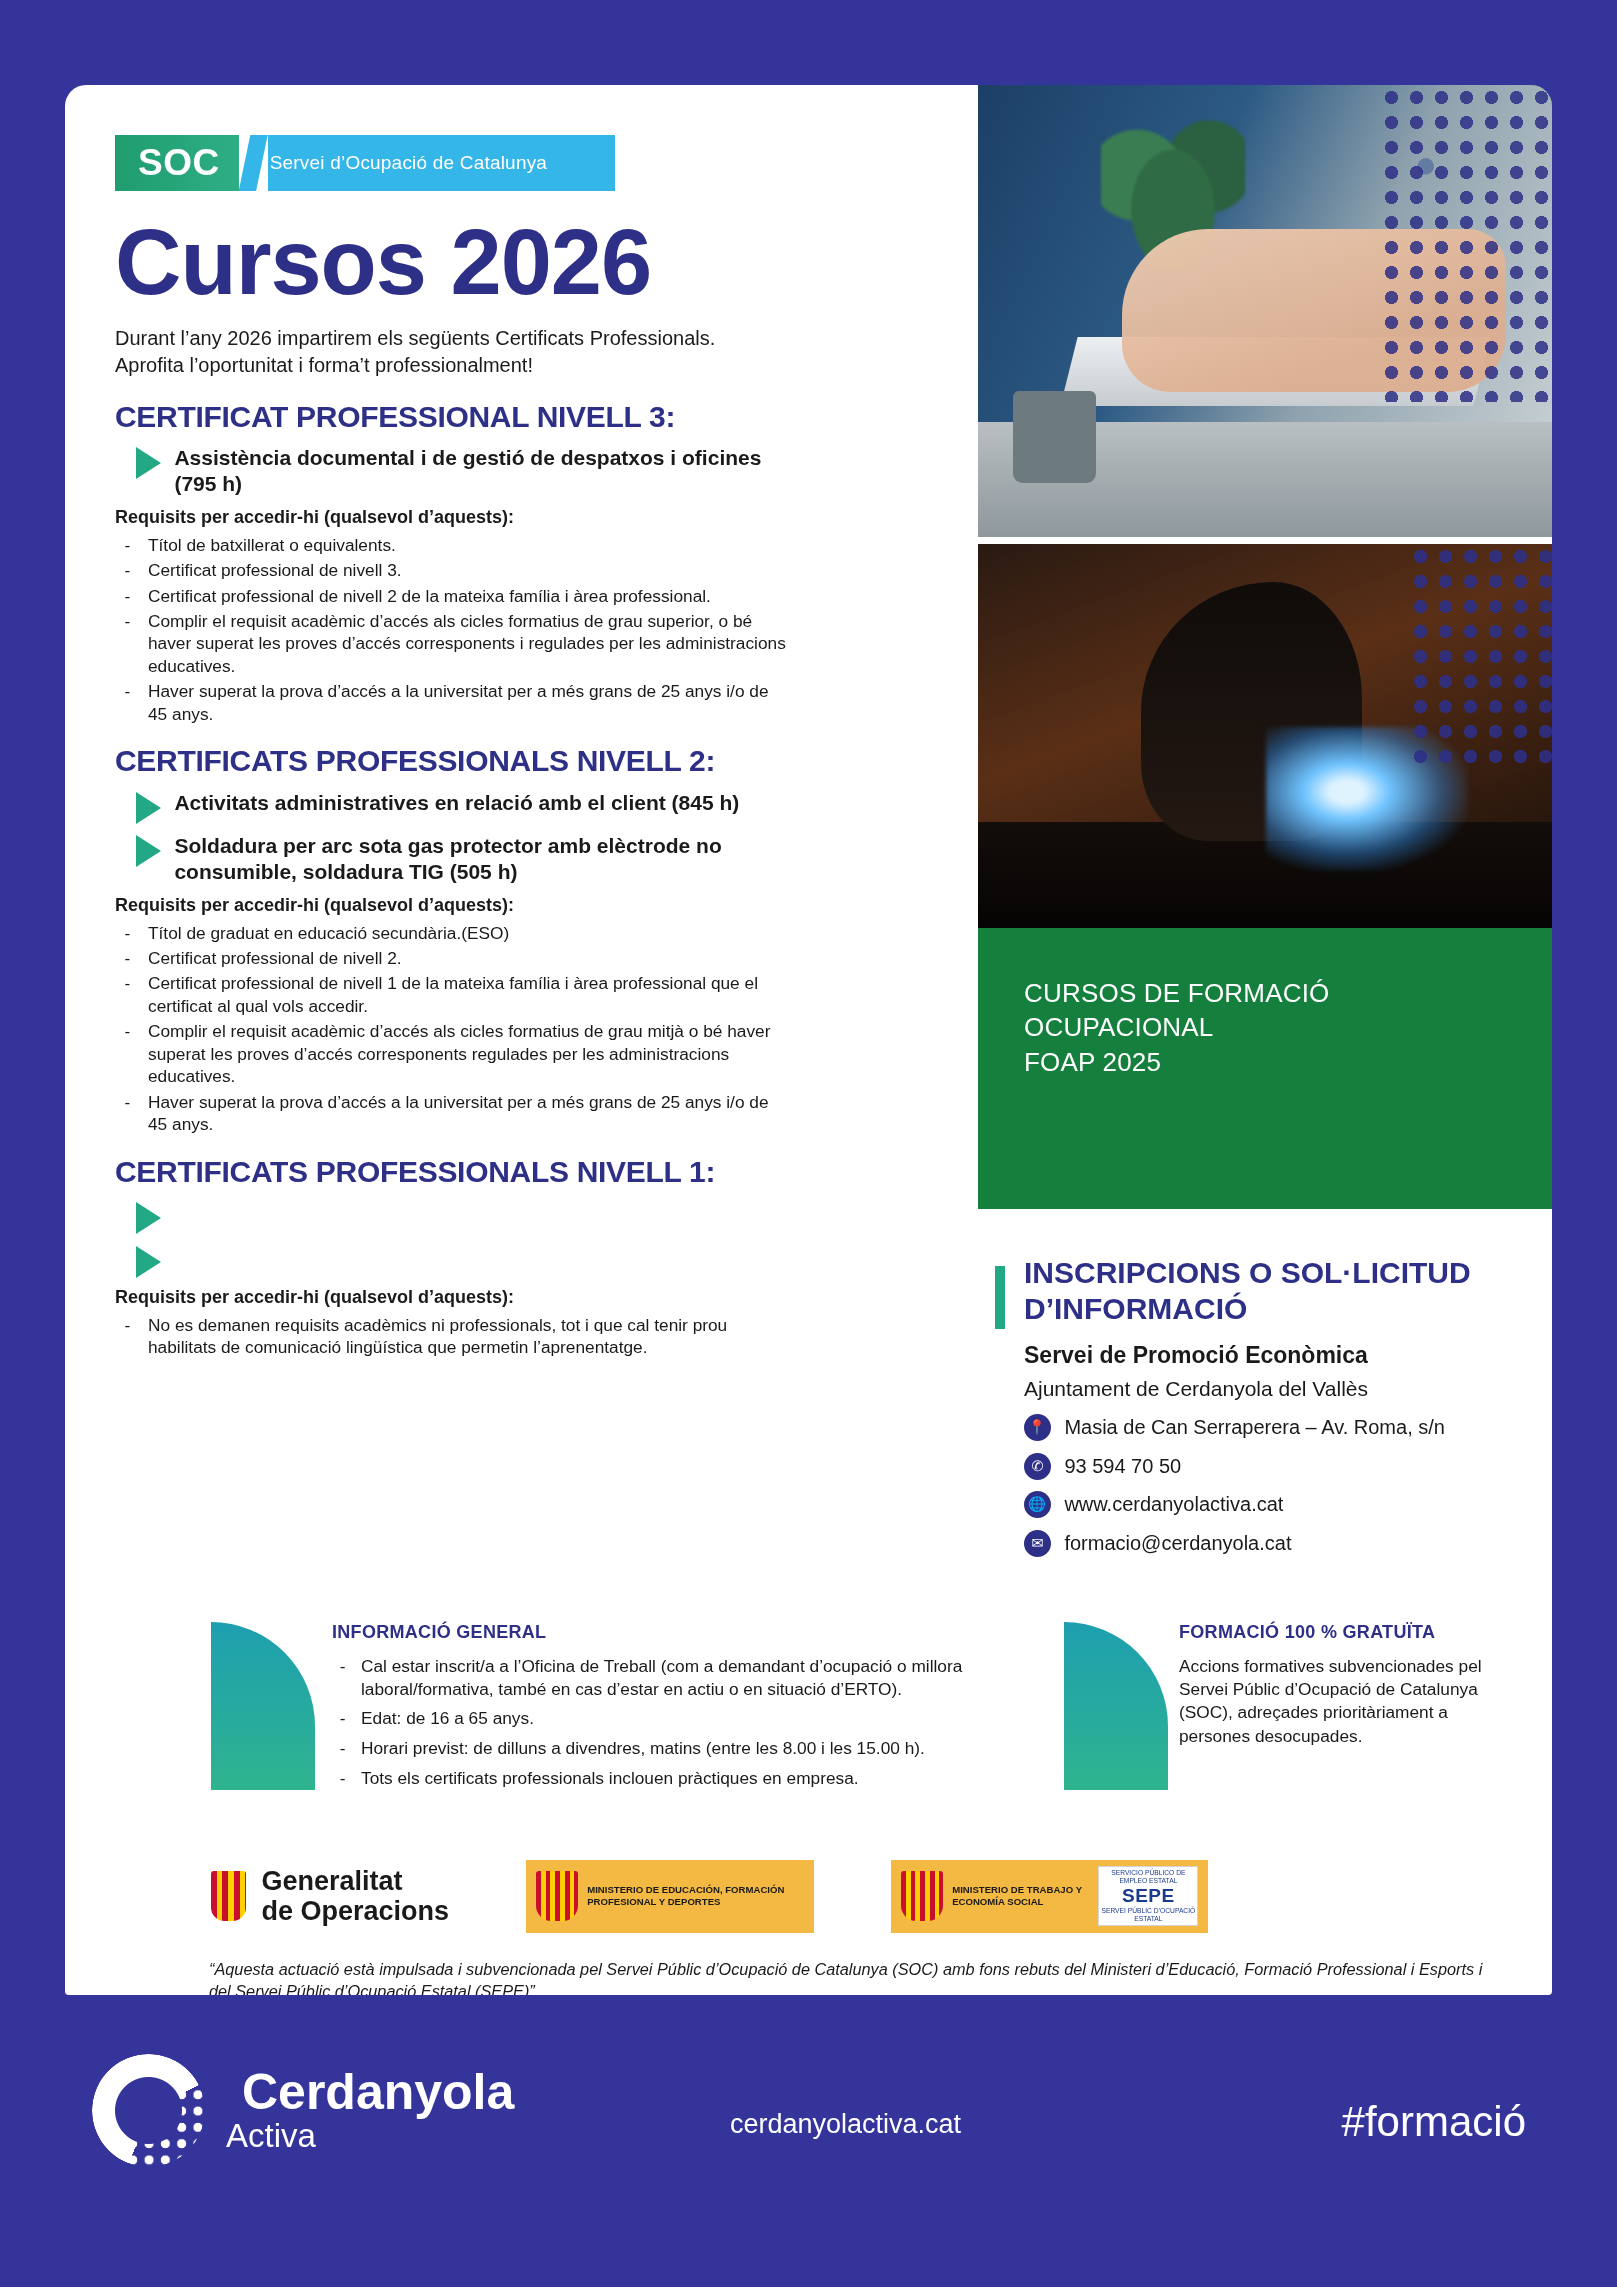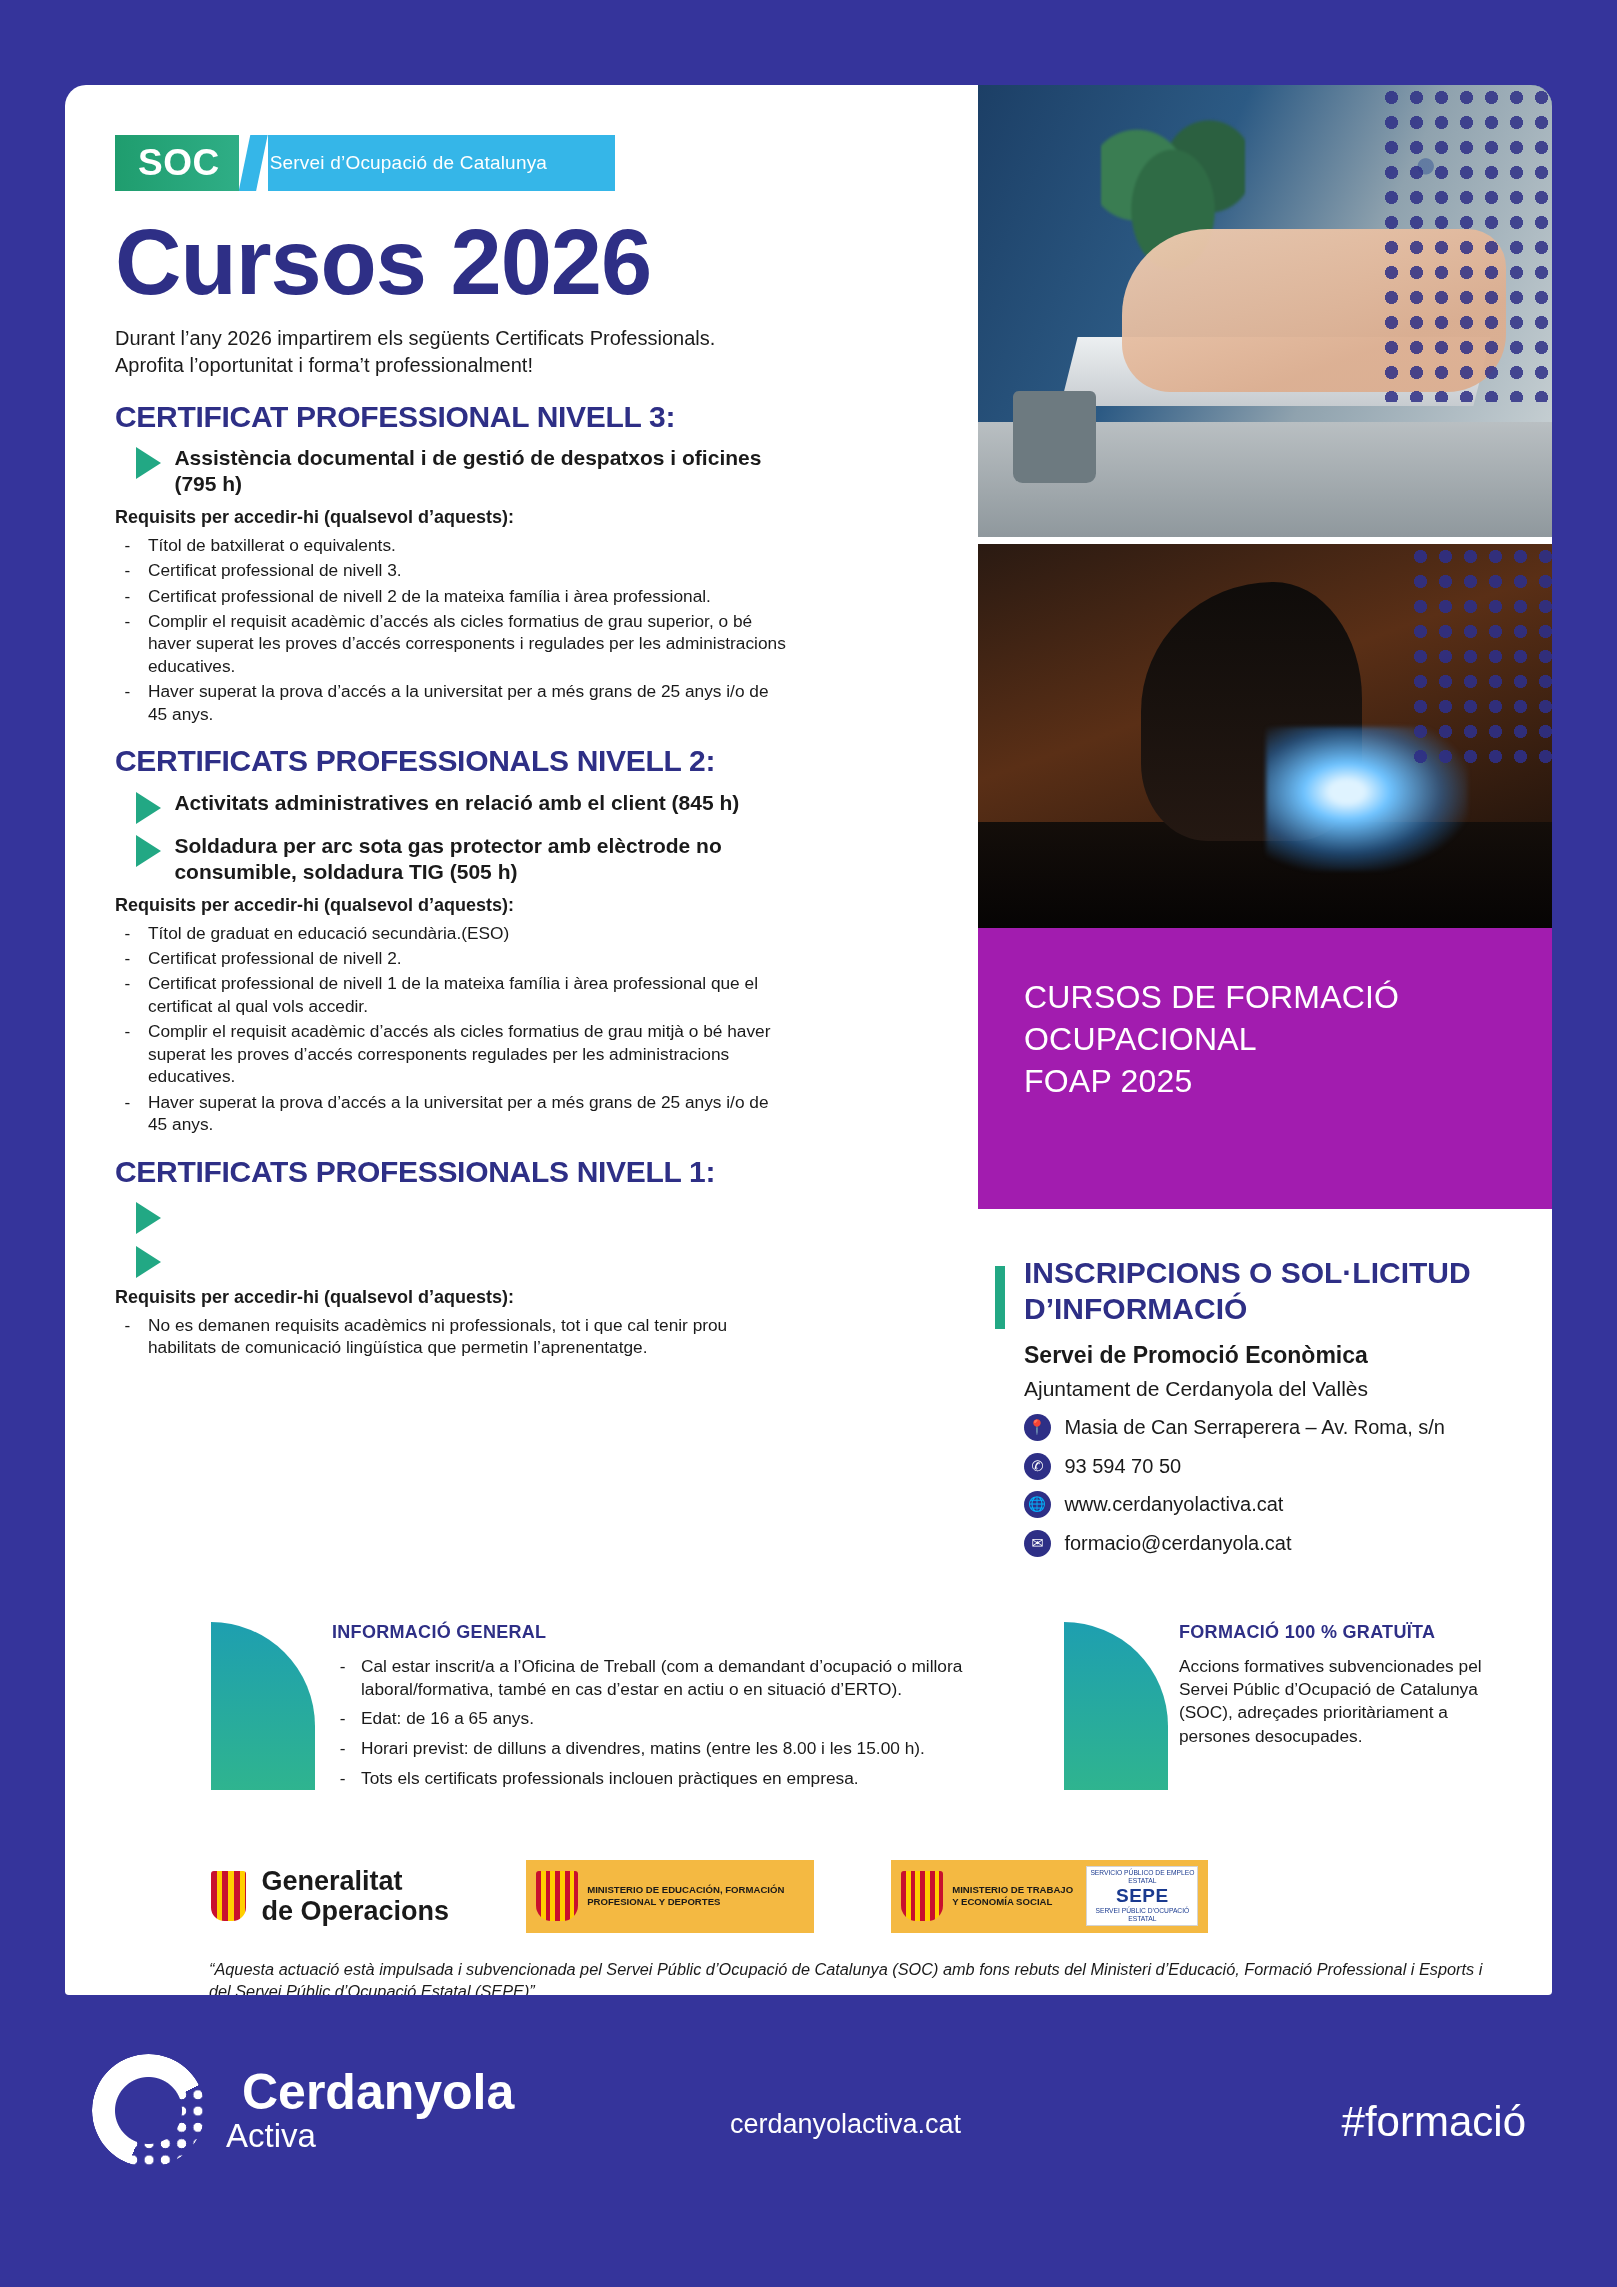--- a/index.html
+++ b/index.html
@@ -213,24 +213,24 @@
     opacity:.9;
   }
 
   
   #caption-block {
     position: absolute;
     left: 913px;
     top: 843px;
     width: 574px;
     height: 281px;
-    background: #a21caf;
+    background: #15803d;
     color: #ffffff;
     padding: 48px 38px 0 46px;
-    font-size: 32px;
+    font-size: 26px;
     line-height: 1.32;
     font-weight: 500;
     letter-spacing: 0.2px;
   }
   
   #inscripcions {
     position: absolute;
     left: 913px;
     top: 1143px;
     width: 574px;
@@ -357,21 +357,21 @@
   }
   .min-box.wide { width: 317px; }
   .min-crest {
     width: 42px; height: 50px;
     background: repeating-linear-gradient(90deg,#c8102e 0 4.8px,#ffcf00 4.8px 9.6px);
     border-radius: 2.9px 2.9px 15.4px 15.4px;
     flex: 0 0 auto;
   }
   .min-text { font-size: 9.6px; color: #1a1a1a; line-height: 1.3; font-weight: bold; }
   .sepe-box {
-    width: 112px; height: 60px; background: #ffffff;
+    width: 100px; height: 60px; background: #ffffff;
     border: 1px solid #d4d4d4;
     display:flex; flex-direction:column; align-items:center; justify-content:center;
     font-size: 6.7px; color:#1a3a8f; text-align:center; line-height:1.2;
     flex:0 0 auto;
   }
   .sepe-big { font-size: 19px; font-weight: bold; color:#1a3a8f; letter-spacing:0.5px; }
   
   #disclaimer {
     position: absolute;
     left: 144px; top: 1873px;

